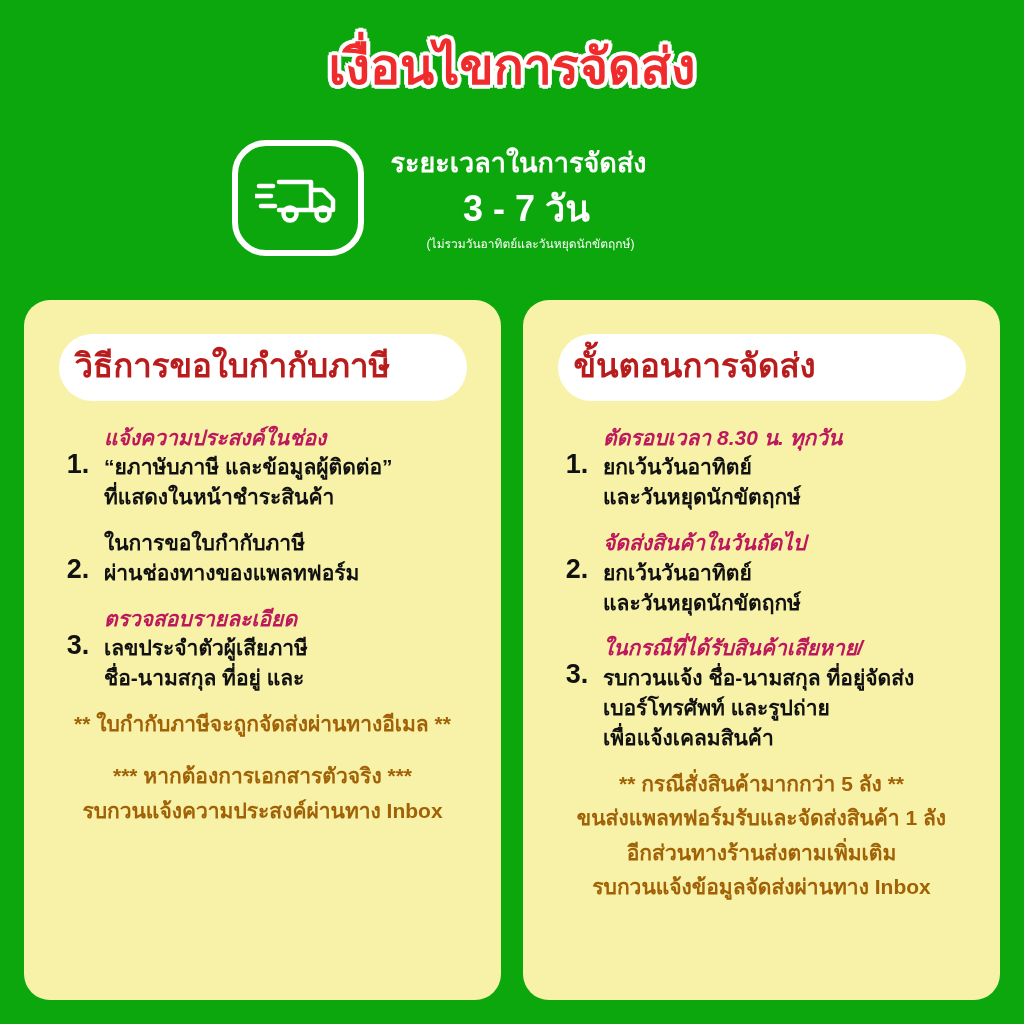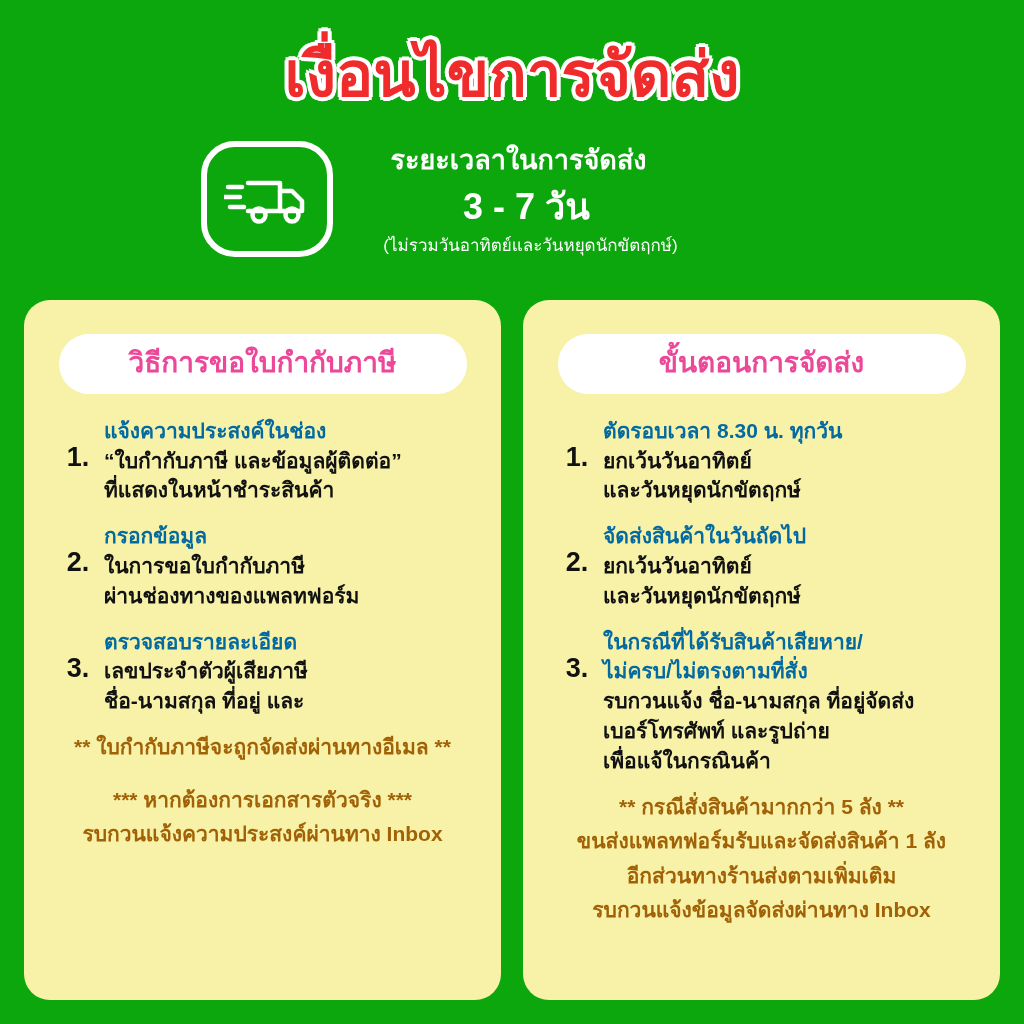--- a/index.html
+++ b/index.html
@@ -13,21 +13,21 @@
     position: relative;
     width: 1024px; height: 1024px;
     background: #0ca70c;
   }
 
   
   .header-title {
     position: absolute;
     top: 36px; left: 0; width: 1024px;
     text-align: center;
-    font-size: 62px;
+    font-size: 50px;
     font-weight: bold;
     color: #ef2b2b;
     letter-spacing: 0px;
     text-shadow:
       -3px -3px 0 #ffffff,  3px -3px 0 #ffffff,
       -3px  3px 0 #ffffff,  3px  3px 0 #ffffff,
       -4px  0   0 #ffffff,  4px  0   0 #ffffff,
        0   -4px 0 #ffffff,  0    4px 0 #ffffff;
     line-height: 1.25;
   }
@@ -61,21 +61,21 @@
     font-weight: bold;
     line-height: 1.5;
   }
   .delivery-days {
     font-size: 36px;
     font-weight: bold;
     line-height: 1.45;
     margin-left: 16px;
   }
   .delivery-note {
-    font-size: 17px;
+    font-size: 12px;
     line-height: 1.5;
     margin-left: 24px;
   }
 
   
   .cards {
     position: absolute;
     top: 300px; left: 24px;
     width: 976px;
     display: flex;
@@ -87,24 +87,23 @@
     background: #f7f2a8;
     border-radius: 26px;
     padding: 34px 22px 30px 22px;
     position: relative;
   }
   .card-title {
     display: block;
     margin: 0 auto 22px auto;
     background: #ffffff;
     border-radius: 40px;
-    text-align: center;
-    font-size: 28px;
-    font-weight: bold;
-    color: #ec4899;
+    font-size: 33px;
+    font-weight: bold;
+    color: #b91c1c;
     padding: 10px 16px 12px 16px;
     width: 408px;
     line-height: 1.35;
   }
 
   .steps { margin: 0 6px; }
   .step {
     display: flex;
     align-items: flex-start;
     margin-bottom: 16px;
@@ -118,21 +117,21 @@
     color: #111111;
     padding-top: 26px;
   }
   .step-body { flex: 1; }
   .step-line {
     font-size: 21px;
     font-weight: bold;
     color: #111111;
     line-height: 1.42;
   }
-  .step-line.accent { color: #0369a1; }
+  .step-line.accent { color: #be185d; font-style: italic; }
 
   .footnotes {
     margin-top: 16px;
     text-align: center;
   }
   .footnote {
     font-size: 21px;
     font-weight: bold;
     color: #111111;
     line-height: 1.45;
@@ -172,29 +171,28 @@
   <div class="cards">
 
     <div class="card">
       <div class="card-title">วิธีการขอใบกำกับภาษี</div>
       <div class="steps">
 
         <div class="step">
           <div class="step-num">1.</div>
           <div class="step-body">
             <div class="step-line accent">แจ้งความประสงค์ในช่อง</div>
-            <div class="step-line">“ใบกำกับภาษี และข้อมูลผู้ติดต่อ”</div>
+            <div class="step-line">“ยภาษับภาษี และข้อมูลผู้ติดต่อ”</div>
             <div class="step-line">ที่แสดงในหน้าชำระสินค้า</div>
           </div>
         </div>
 
         <div class="step">
           <div class="step-num">2.</div>
           <div class="step-body">
-            <div class="step-line accent">กรอกข้อมูล</div>
             <div class="step-line">ในการขอใบกำกับภาษี</div>
             <div class="step-line">ผ่านช่องทางของแพลทฟอร์ม</div>
           </div>
         </div>
 
         <div class="step">
           <div class="step-num">3.</div>
           <div class="step-body">
             <div class="step-line accent">ตรวจสอบรายละเอียด</div>
             <div class="step-line">เลขประจำตัวผู้เสียภาษี</div>
@@ -231,24 +229,23 @@
             <div class="step-line accent">จัดส่งสินค้าในวันถัดไป</div>
             <div class="step-line">ยกเว้นวันอาทิตย์</div>
             <div class="step-line">และวันหยุดนักขัตฤกษ์</div>
           </div>
         </div>
 
         <div class="step">
           <div class="step-num">3.</div>
           <div class="step-body">
             <div class="step-line accent">ในกรณีที่ได้รับสินค้าเสียหาย/</div>
-            <div class="step-line accent">ไม่ครบ/ไม่ตรงตามที่สั่ง</div>
             <div class="step-line">รบกวนแจ้ง ชื่อ-นามสกุล ที่อยู่จัดส่ง</div>
             <div class="step-line">เบอร์โทรศัพท์ และรูปถ่าย</div>
-            <div class="step-line">เพื่อแจ้ในกรณินค้า</div>
+            <div class="step-line">เพื่อแจ้งเคลมสินค้า</div>
           </div>
         </div>
 
       </div>
 
       <div class="footnotes">
         <div class="footnote red">** กรณีสั่งสินค้ามากกว่า 5 ลัง **</div>
         <div class="footnote red">ขนส่งแพลทฟอร์มรับและจัดส่งสินค้า 1 ลัง</div>
         <div class="footnote red">อีกส่วนทางร้านส่งตามเพิ่มเติม</div>
         <div class="footnote red">รบกวนแจ้งข้อมูลจัดส่งผ่านทาง Inbox</div>

